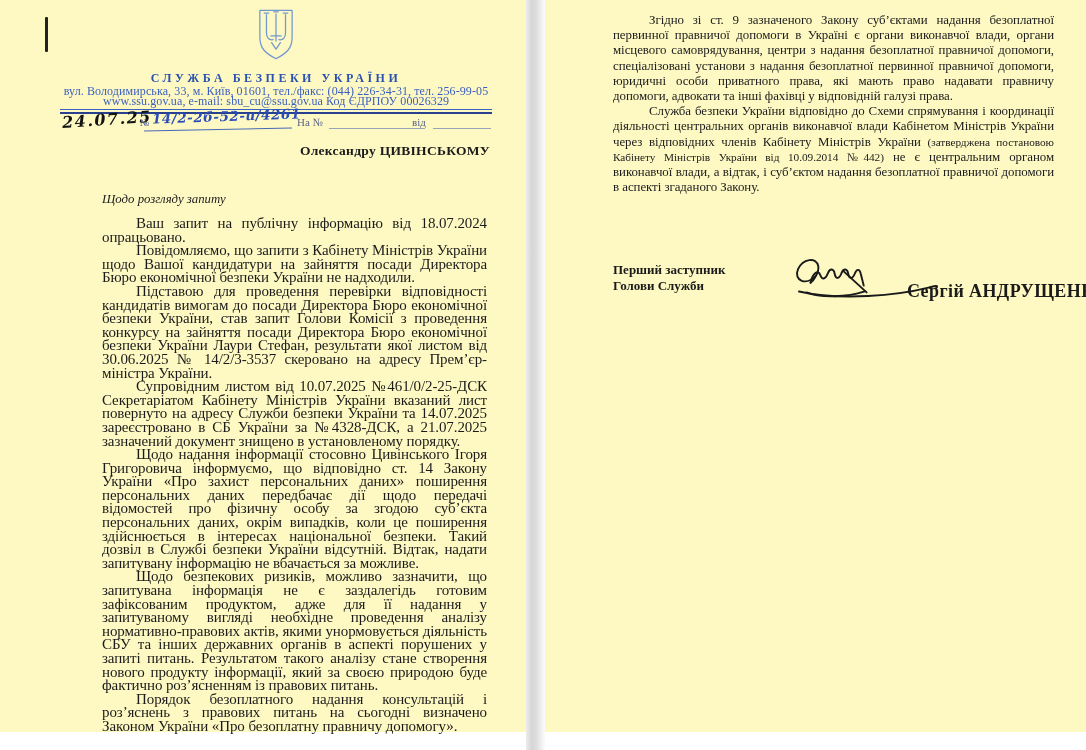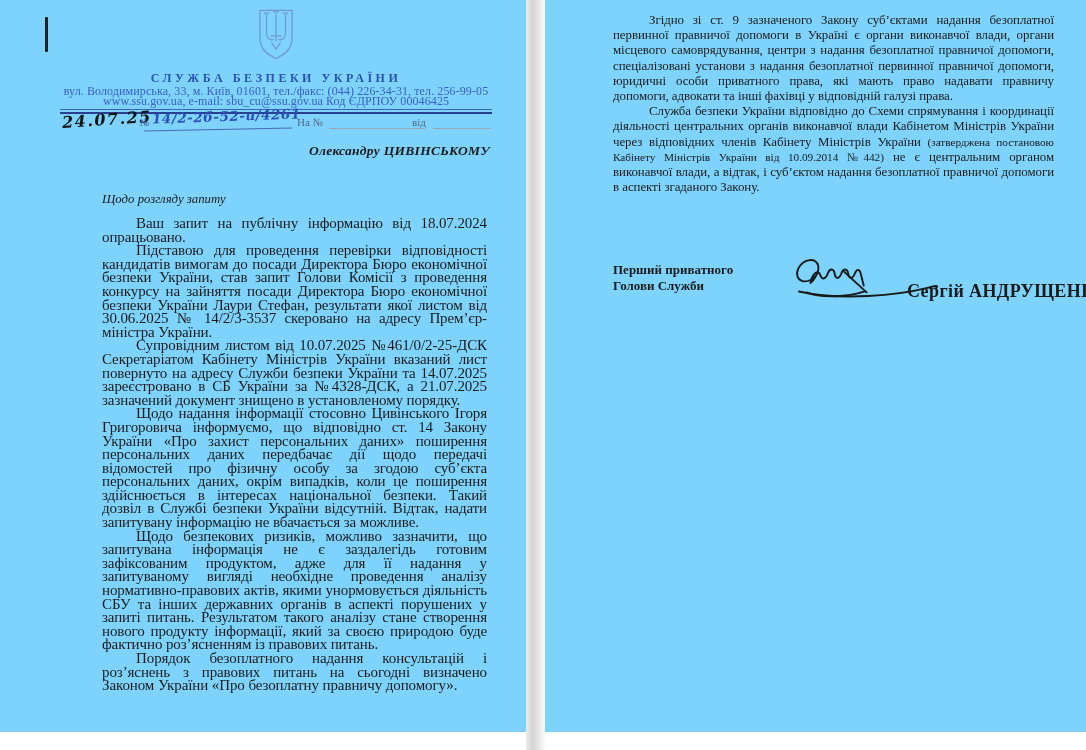--- a/index.html
+++ b/index.html
@@ -1,20 +1,20 @@
 <!DOCTYPE html>
 <html><head>
 <meta charset="utf-8">
 <style>
   html,body{margin:0;padding:0;}
   body{
     width:1086px;height:750px;position:relative;background:#ffffff;
     font-family:"Liberation Serif", serif;color:#1b1b1b;overflow:hidden;
   }
-  .page{position:absolute;top:0;bottom:18px;background:#7dd3fc;}
+  .page{position:absolute;top:0;bottom:18px;background:#fef9c3;}
   #page1{left:0;width:527px;}
   #page2{left:545px;width:541px;}
   #divider{
     position:absolute;left:526px;top:0;bottom:0;width:19px;
     background:linear-gradient(90deg,#ececec 0%,#d6d6d6 30%,#dedede 55%,#efefef 80%,#fbfbfb 100%);
   }
   
   #scan-mark{position:absolute;left:45px;top:17px;width:3px;height:35px;background:#222;border-radius:1px;}
 
   
@@ -44,21 +44,21 @@
   }
   #num-line{position:absolute;left:82px;top:21px;width:148px;border-bottom:1.5px solid #4a68b8;transform:rotate(-1.2deg);}
   #na-label{position:absolute;left:235px;top:8px;color:#5a6488;}
   #na-line{position:absolute;left:267px;top:20px;width:96px;border-bottom:1px solid #9aa4b8;}
   #vid-label{position:absolute;left:350px;top:8px;color:#5a6488;}
   #vid-line{position:absolute;left:371px;top:20px;width:58px;border-bottom:1px solid #9aa4b8;}
 
   
   #recipient{
     position:absolute;left:62px;top:143px;width:428px;text-align:right;
-    font-weight:bold;font-size:13.5px;letter-spacing:0.3px;font-style:italic;
+    font-weight:bold;font-size:13.5px;letter-spacing:0.3px;
   }
   #subject{position:absolute;left:102px;top:192px;font-style:italic;font-size:12.8px;}
 
   
   .body-text{text-align:justify;}
   .body-text p{margin:0;text-indent:34px;}
   #body1{
     position:absolute;left:102px;top:217px;width:385px;
     font-size:15px;line-height:13.6px;letter-spacing:-0.1px;
   }
@@ -88,21 +88,21 @@
         <path d="M17 9 V34 C17 41 21 44 26 43"></path>
         <path d="M43 9 V34 C43 41 39 44 34 43"></path>
         <path d="M30 8 V45"></path>
         <path d="M24 47 L30 56 L36 47"></path>
         <path d="M14 7 H20 M27 5 H33 M40 7 H46"></path>
         <path d="M23 38 H37"></path>
       </svg>
     </span>
     <div id="org-title">СЛУЖБА БЕЗПЕКИ УКРАЇНИ</div>
     <div class="addr">вул. Володимирська, 33, м. Київ, 01601,  тел./факс: (044) 226-34-31,  тел. 256-99-05</div>
-    <div class="addr">www.ssu.gov.ua,  e-mail: sbu_cu@ssu.gov.ua  Код ЄДРПОУ 00046425</div>
+    <div class="addr">www.ssu.gov.ua,  e-mail: sbu_cu@ssu.gov.ua  Код ЄДРПОУ 00026329</div>
     <div id="head-rule">
       <div class="r1"></div>
         <div class="r2"></div>
     </div>
   </div>
 
   <div id="stamp-row">
     <span id="hw-date">24.07.25</span>
     <span id="num-sign">№</span>
     <span id="hw-number">14/2-2б-52-и/4261</span>
@@ -111,38 +111,39 @@
     <span id="na-line"></span>
     <span id="vid-label">від</span>
     <span id="vid-line"></span>
   </div>
 
   <div id="recipient">Олександру ЦИВІНСЬКОМУ</div>
   <div id="subject">Щодо розгляду запиту</div>
 
   <div id="body1" class="body-text">
     <p>Ваш запит на публічну інформацію від 18.07.2024 опрацьовано.</p>
+    <p>Повідомляємо, що запити з Кабінету Міністрів України щодо Вашої кандидатури на зайняття посади Директора Бюро економічної безпеки України не надходили.</p>
     <p>Підставою для проведення перевірки відповідності кандидатів вимогам до посади Директора Бюро економічної безпеки України, став запит Голови Комісії з проведення конкурсу на зайняття посади Директора Бюро економічної безпеки України Лаури Стефан, результати якої листом від 30.06.2025 № 14/2/3-3537 скеровано на адресу Прем’єр-міністра України.</p>
     <p>Супровідним листом від 10.07.2025 №461/0/2-25-ДСК Секретаріатом Кабінету Міністрів України вказаний лист повернуто на адресу Служби безпеки України та 14.07.2025 зареєстровано в СБ України за №4328-ДСК, а 21.07.2025 зазначений документ знищено в установленому порядку.</p>
     <p>Щодо надання інформації стосовно Цивінського Ігоря Григоровича інформуємо, що відповідно ст. 14 Закону України «Про захист персональних даних» поширення персональних даних передбачає дії щодо передачі відомостей про фізичну особу за згодою суб’єкта персональних даних, окрім випадків, коли це поширення здійснюється в інтересах національної безпеки. Такий дозвіл в Службі безпеки України відсутній. Відтак, надати запитувану інформацію не вбачається за можливе.</p>
     <p>Щодо безпекових ризиків, можливо зазначити, що запитувана інформація не є заздалегідь готовим зафіксованим продуктом, адже для її надання у запитуваному вигляді необхідне проведення аналізу нормативно-правових актів, якими унормовується діяльність СБУ та інших державних органів в аспекті порушених у запиті питань. Результатом такого аналізу стане створення нового продукту інформації, який за своєю природою буде фактично роз’ясненням із правових питань.</p>
     <p>Порядок безоплатного надання консультацій і роз’яснень з правових питань на сьогодні визначено Законом України «Про безоплатну правничу допомогу».</p>
   </div>
 </div>
 
 <div id="divider"></div>
 
 <div id="page2" class="page">
   <div id="body2" class="body-text">
     <p>Згідно зі ст. 9 зазначеного Закону суб’єктами надання безоплатної первинної правничої допомоги в Україні є органи виконавчої влади, органи місцевого самоврядування, центри з надання безоплатної правничої допомоги, спеціалізовані установи з надання безоплатної первинної правничої допомоги, юридичні особи приватного права, які мають право надавати правничу допомоги, адвокати та інші фахівці у відповідній галузі права.</p>
     <p><span>Служба безпеки України відповідно до Схеми спрямування і координації діяльності центральних органів виконавчої влади Кабінетом Міністрів України через відповідних членів Кабінету Міністрів України </span><span class="small-seg">(затверджена постановою Кабінету Міністрів України від 10.09.2014 №442)</span><span> не є центральним органом виконавчої влади, а відтак, і суб’єктом надання безоплатної правничої допомоги в аспекті згаданого Закону.</span></p>
   </div>
 
   <div id="sig-title">
-    <div>Перший приватного</div>
+    <div>Перший заступник</div>
     <div>Голови Служби</div>
   </div>
 
   <span id="signature-svg">
     <svg width="175" height="58" viewBox="0 0 180 60" fill="none" stroke="#1a1a1a" stroke-width="2" stroke-linecap="round" stroke-linejoin="round">
       <path d="M34 30 C24 42 10 36 15 24 C20 13 34 11 36 21 C37 27 31 36 28 38"></path>
       <path d="M28 38 C30 28 36 24 38 30 C40 36 44 34 46 28 C48 23 52 23 53 29 C54 35 58 34 60 28 C62 23 66 23 67 29 C68 35 72 34 74 28 C76 23 79 24 80 29 L83 41"></path>
       <path d="M62 26 L86 48"></path>
       <path d="M84 47 C66 53 38 54 24 48"></path>
       <path d="M16 47 C60 57 118 51 150 43 C156 41.5 161 40 158 43.5"></path>

